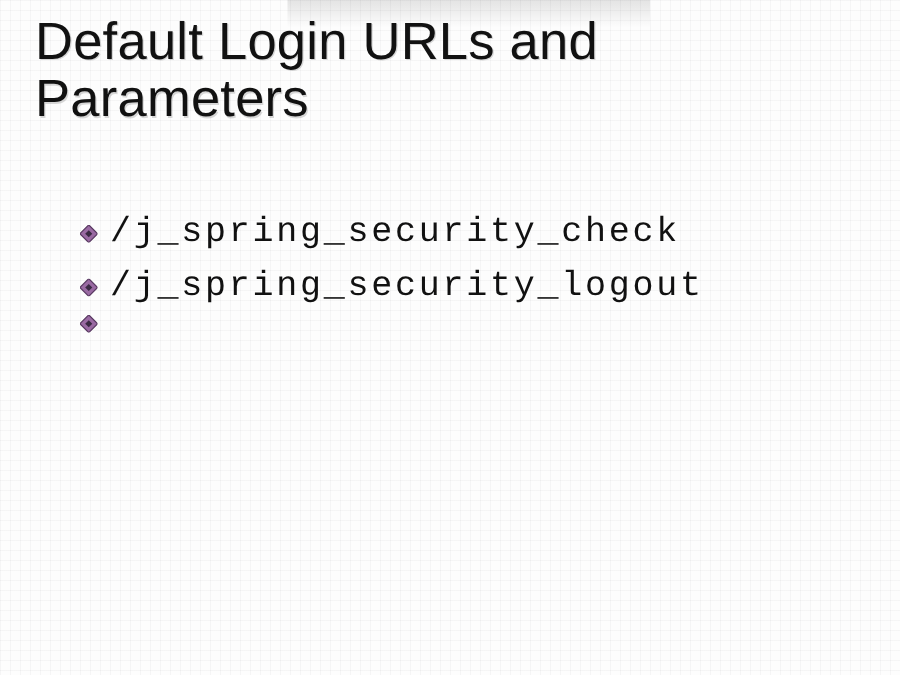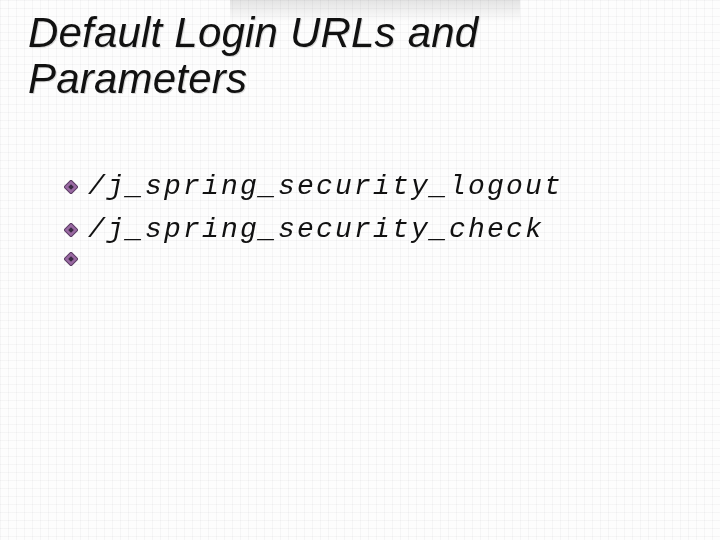--- a/index.html
+++ b/index.html
@@ -13,21 +13,20 @@
     width: 720px;
     height: 540px;
     background: #fdfdfd;
     background-image:
       repeating-linear-gradient(to right, rgba(120,120,130,0.06) 0 1px, transparent 1px 8px),
       repeating-linear-gradient(to bottom, rgba(120,120,130,0.06) 0 1px, transparent 1px 8px);
     position: relative;
     box-sizing: border-box;
     font-family: Verdana, Arial, sans-serif;
     color: #111;
-    font-style: italic;
   }
   .top-shadow {
     position: absolute;
     top: 0;
     left: 230px;
     right: 200px;
     height: 22px;
     background: linear-gradient(to bottom, rgba(0,0,0,0.10), rgba(0,0,0,0.0));
   }
   .title {
@@ -79,30 +78,30 @@
   <div class="title">Default Login URLs and Parameters</div>
 
   <div class="list">
     <div class="item">
       <span class="bullet">
         <svg viewBox="0 0 14 14">
             <rect x="2" y="2" width="10" height="10" transform="rotate(45 7 7)" fill="#9a6aa3" stroke="#5a3a63" stroke-width="1"></rect>
             <rect x="5" y="5" width="4" height="4" transform="rotate(45 7 7)" fill="#3a2a43"></rect>
           </svg>
       </span>
-      <span>/j_spring_security_logout</span>
+      <span>/j_spring_security_check</span>
     </div>
     <div class="item">
       <span class="bullet">
         <svg viewBox="0 0 14 14">
             <rect x="2" y="2" width="10" height="10" transform="rotate(45 7 7)" fill="#9a6aa3" stroke="#5a3a63" stroke-width="1"></rect>
             <rect x="5" y="5" width="4" height="4" transform="rotate(45 7 7)" fill="#3a2a43"></rect>
           </svg>
       </span>
-      <span>/j_spring_security_check</span>
+      <span>/j_spring_security_logout</span>
     </div>
     <div class="item">
       <span class="bullet">
         <svg viewBox="0 0 14 14">
             <rect x="2" y="2" width="10" height="10" transform="rotate(45 7 7)" fill="#9a6aa3" stroke="#5a3a63" stroke-width="1"></rect>
             <rect x="5" y="5" width="4" height="4" transform="rotate(45 7 7)" fill="#3a2a43"></rect>
           </svg>
       </span>
     </div>
   </div>

